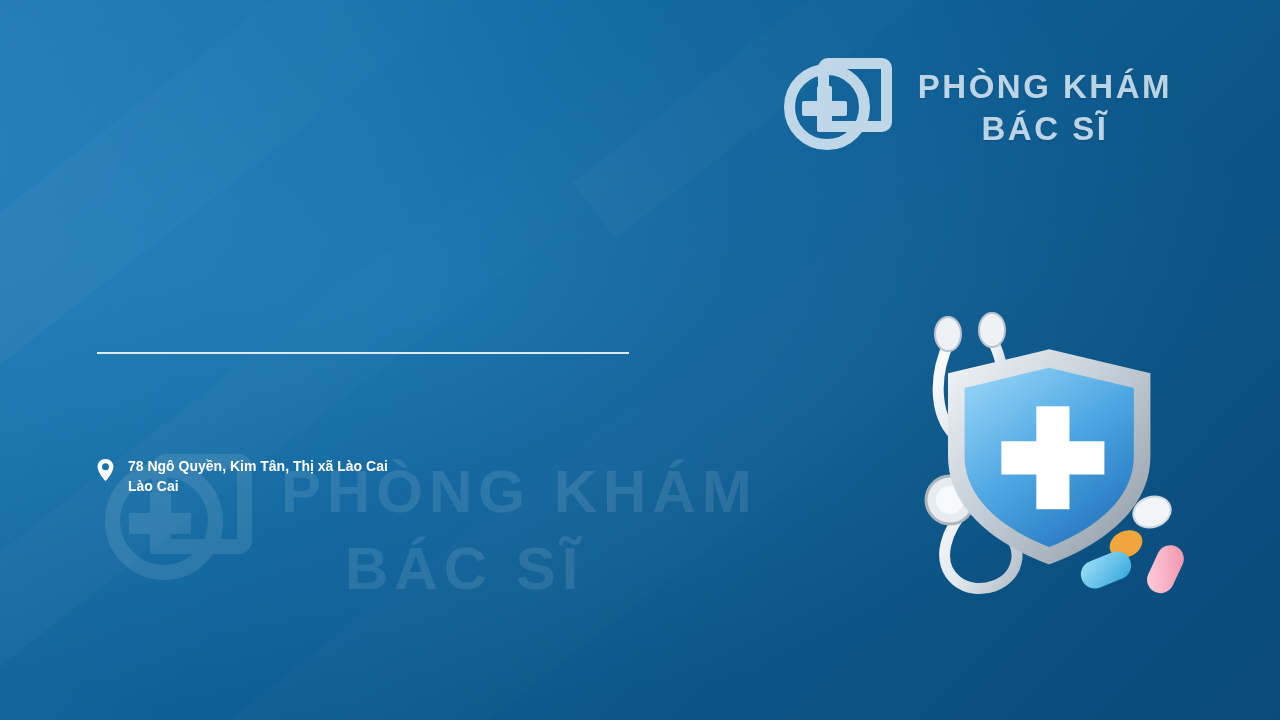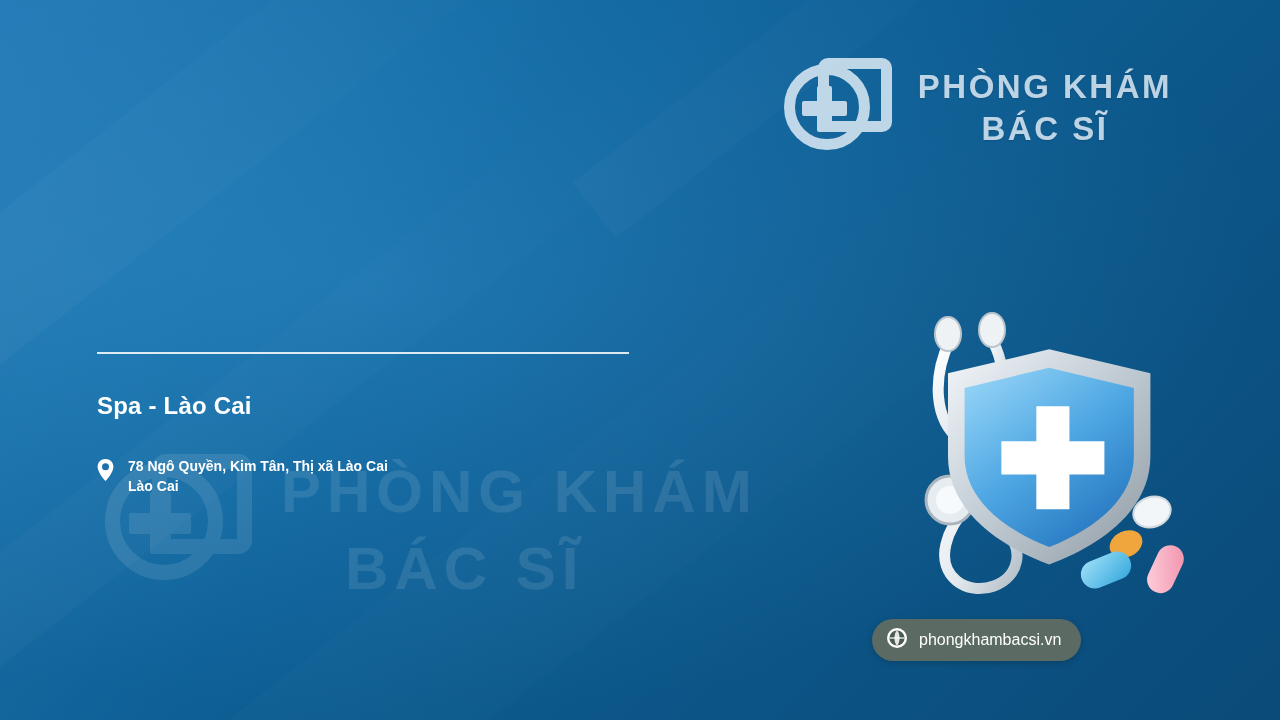--- a/index.html
+++ b/index.html
@@ -151,21 +151,20 @@
       <div class="logo-cross-v"></div>
       <div class="logo-cross-h"></div>
     </div>
     <div class="brand-text">
       <div class="brand-l1">PHÒNG KHÁM</div>
       <div class="brand-l2">BÁC SĨ</div>
     </div>
   </div>
 
   <div class="rule"></div>
-  <div class="subtitle">Spa - Lào Cai</div>
 
   <div class="addr">
     <span class="pin">
       <svg width="17" height="22" viewBox="0 0 17 22">
         <path d="M8.5 0C4 0 .6 3.4.6 7.7c0 5.6 7 13.5 7.3 13.8.3.4.9.4 1.2 0 .3-.3 7.3-8.2 7.3-13.8C16.4 3.4 13 0 8.5 0zm0 11.3A3.5 3.5 0 1 1 8.5 4.3a3.5 3.5 0 0 1 0 7z" fill="#ffffff"></path>
       </svg>
     </span>
     <span>
       <span>78 Ngô Quyền,  Kim Tân,  Thị xã Lào Cai</span><br>
       <span>Lào Cai</span>
@@ -217,25 +216,14 @@
       <path d="M210 54 L302 76 L302 150 C302 198 258 230 210 249 C162 230 118 198 118 150 L118 76 Z" transform="translate(-38,18) scale(0.92)" fill="url(#shieldInner)"></path>
       <path d="M196 96 h36 v38 h38 v36 h-38 v38 h-36 v-38 h-38 v-36 h38 z" transform="translate(-38,18) scale(0.92)" fill="#ffffff"></path>
 
       <ellipse cx="258" cy="212" rx="19" ry="15" transform="rotate(-18 258 212)" fill="#f3f6f8" stroke="#cfd8de" stroke-width="2"></ellipse>
       <ellipse cx="232" cy="244" rx="17" ry="13" transform="rotate(-25 232 244)" fill="#f0a63c"></ellipse>
       <rect x="186" y="256" width="52" height="28" rx="14" transform="rotate(-22 212 270)" fill="url(#capsG)"></rect>
       <rect x="246" y="256" width="50" height="27" rx="13.5" transform="rotate(-65 271 269)" fill="url(#capsP)"></rect>
     </svg>
   </div>
 
-  <div class="url-pill">
-    <span class="globe">
-      <svg width="22" height="22" viewBox="0 0 22 22">
-        <circle cx="11" cy="11" r="10" fill="#ffffff"></circle>
-        <circle cx="11" cy="11" r="7.6" fill="#4b5a52"></circle>
-        <path d="M11 3.4 C7.6 6 7.6 16 11 18.6 C14.4 16 14.4 6 11 3.4 Z" fill="#ffffff" opacity=".85"></path>
-        <path d="M3.6 11 h14.8" stroke="#ffffff" stroke-width="1.4" opacity=".85"></path>
-      </svg>
-    </span>
-    <span>phongkhambacsi.vn</span>
-  </div>
 
 </div>
 
 </body></html>

